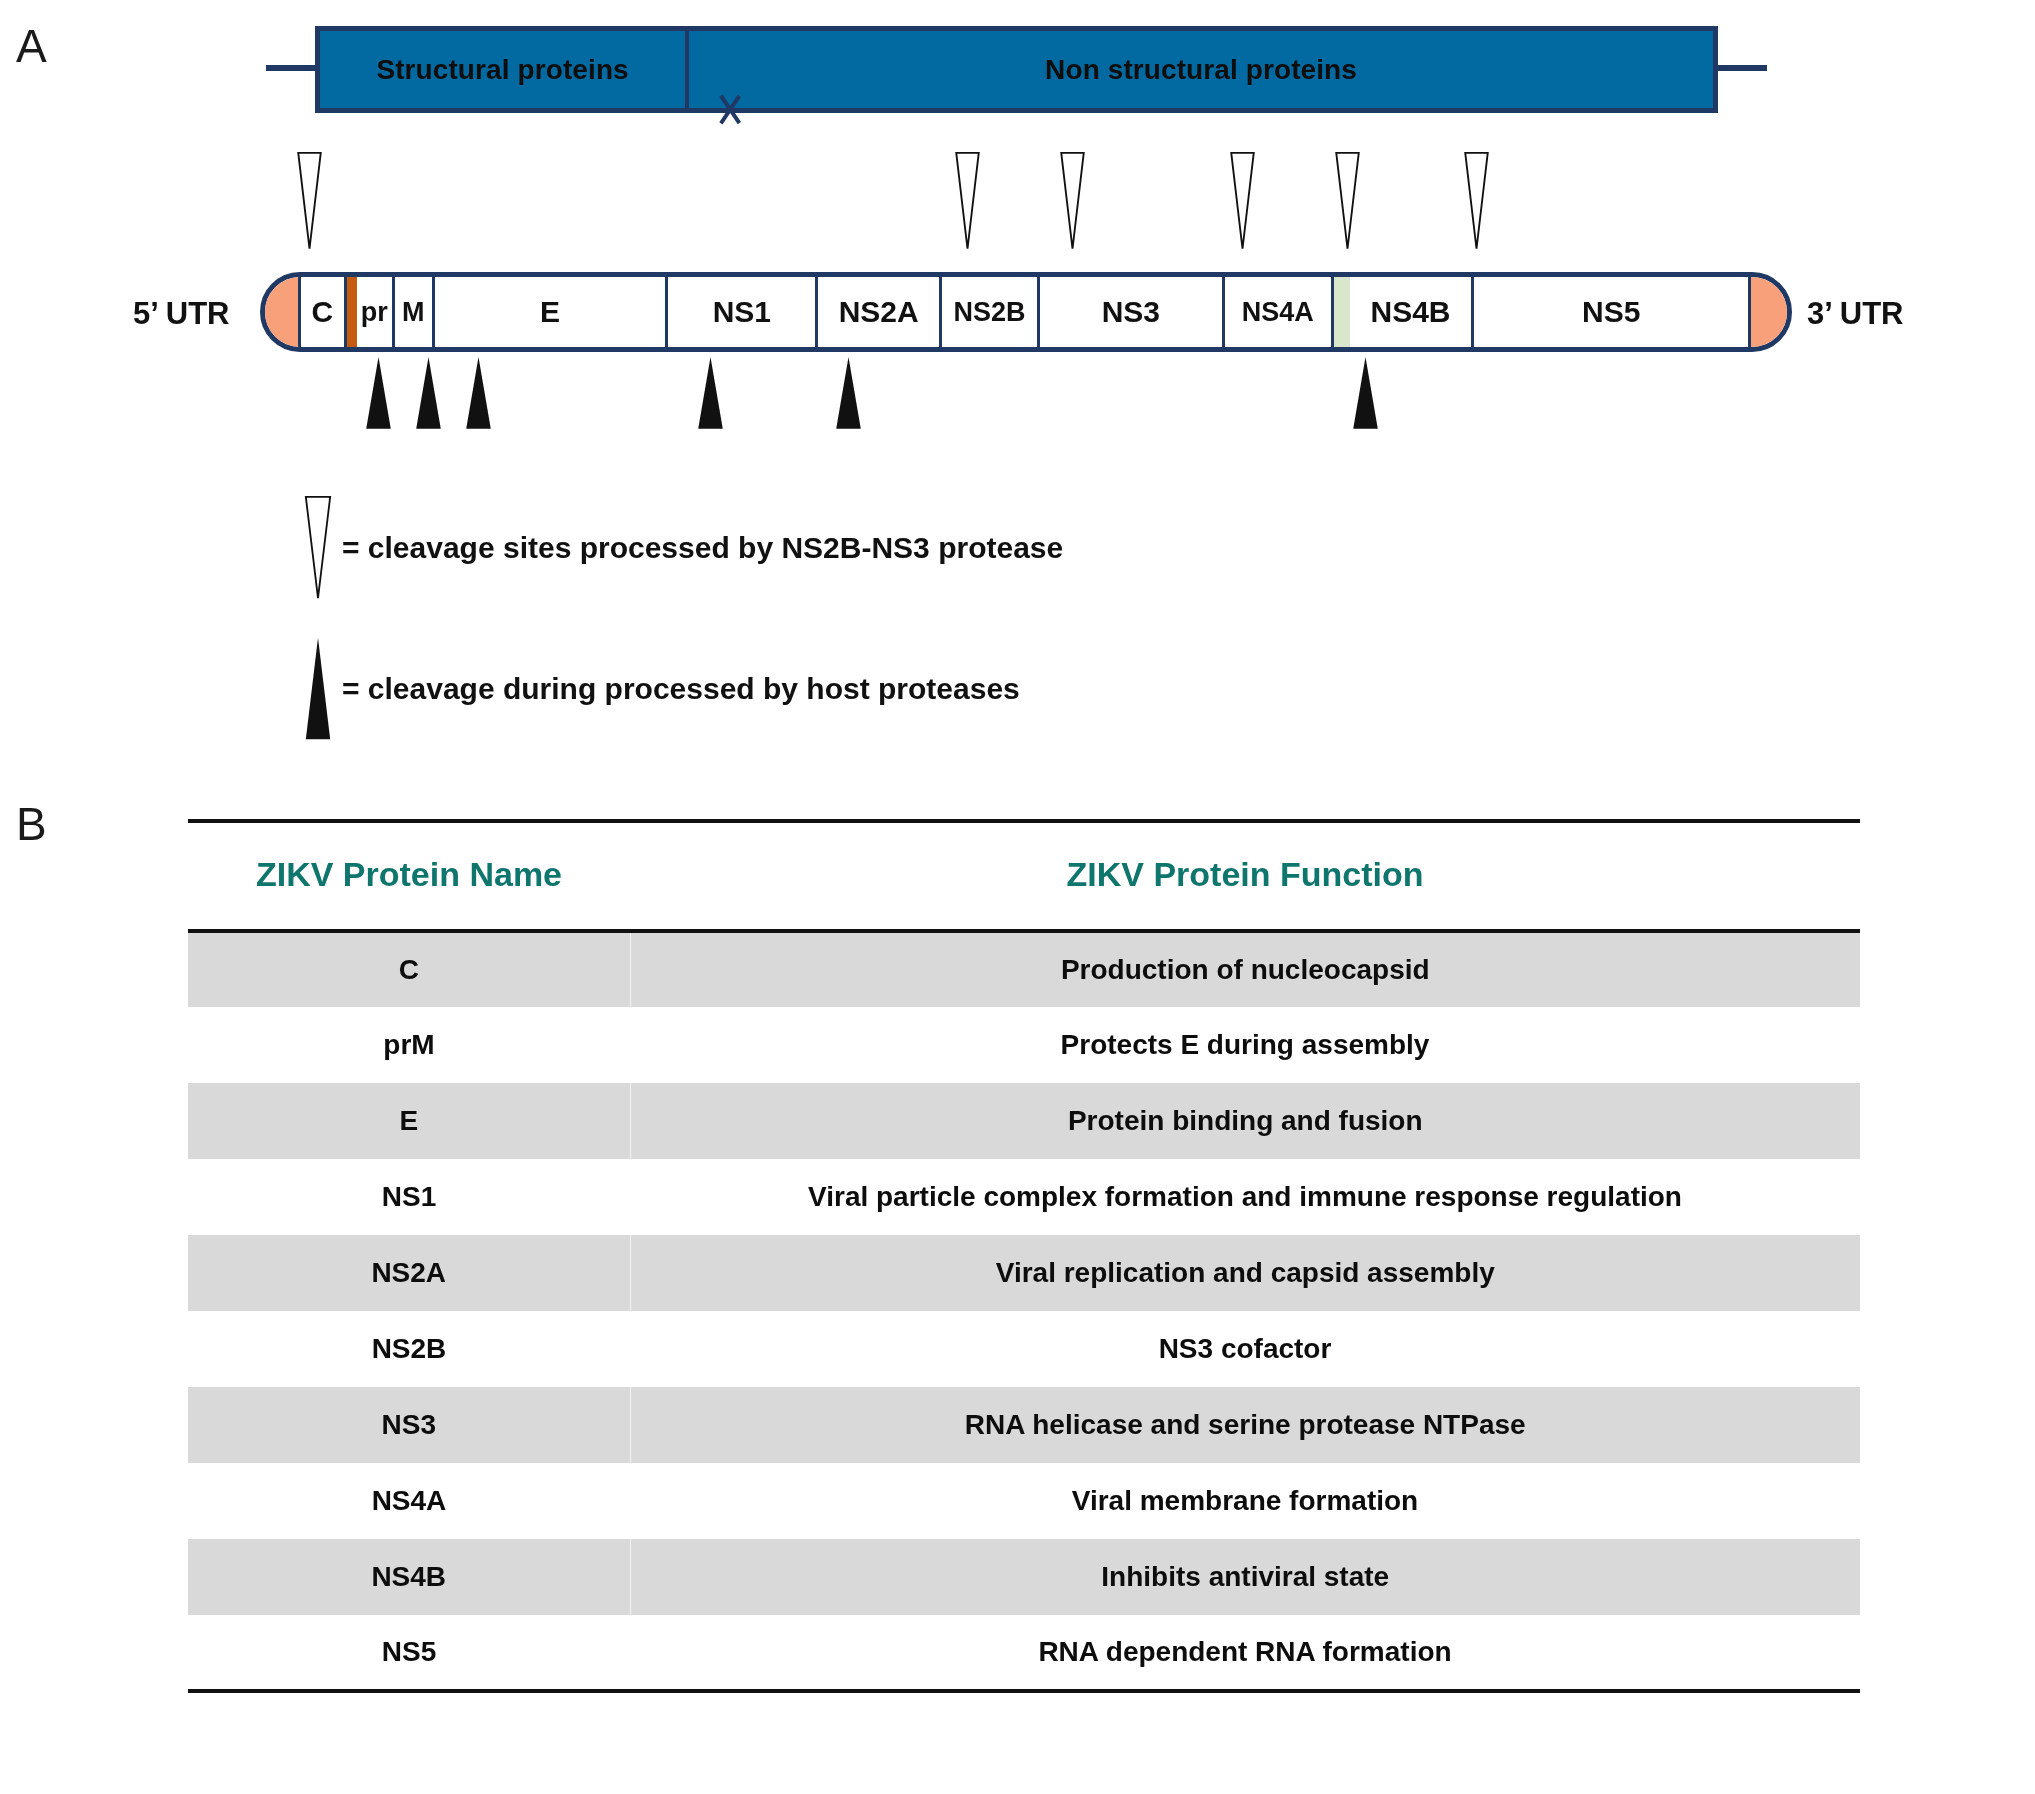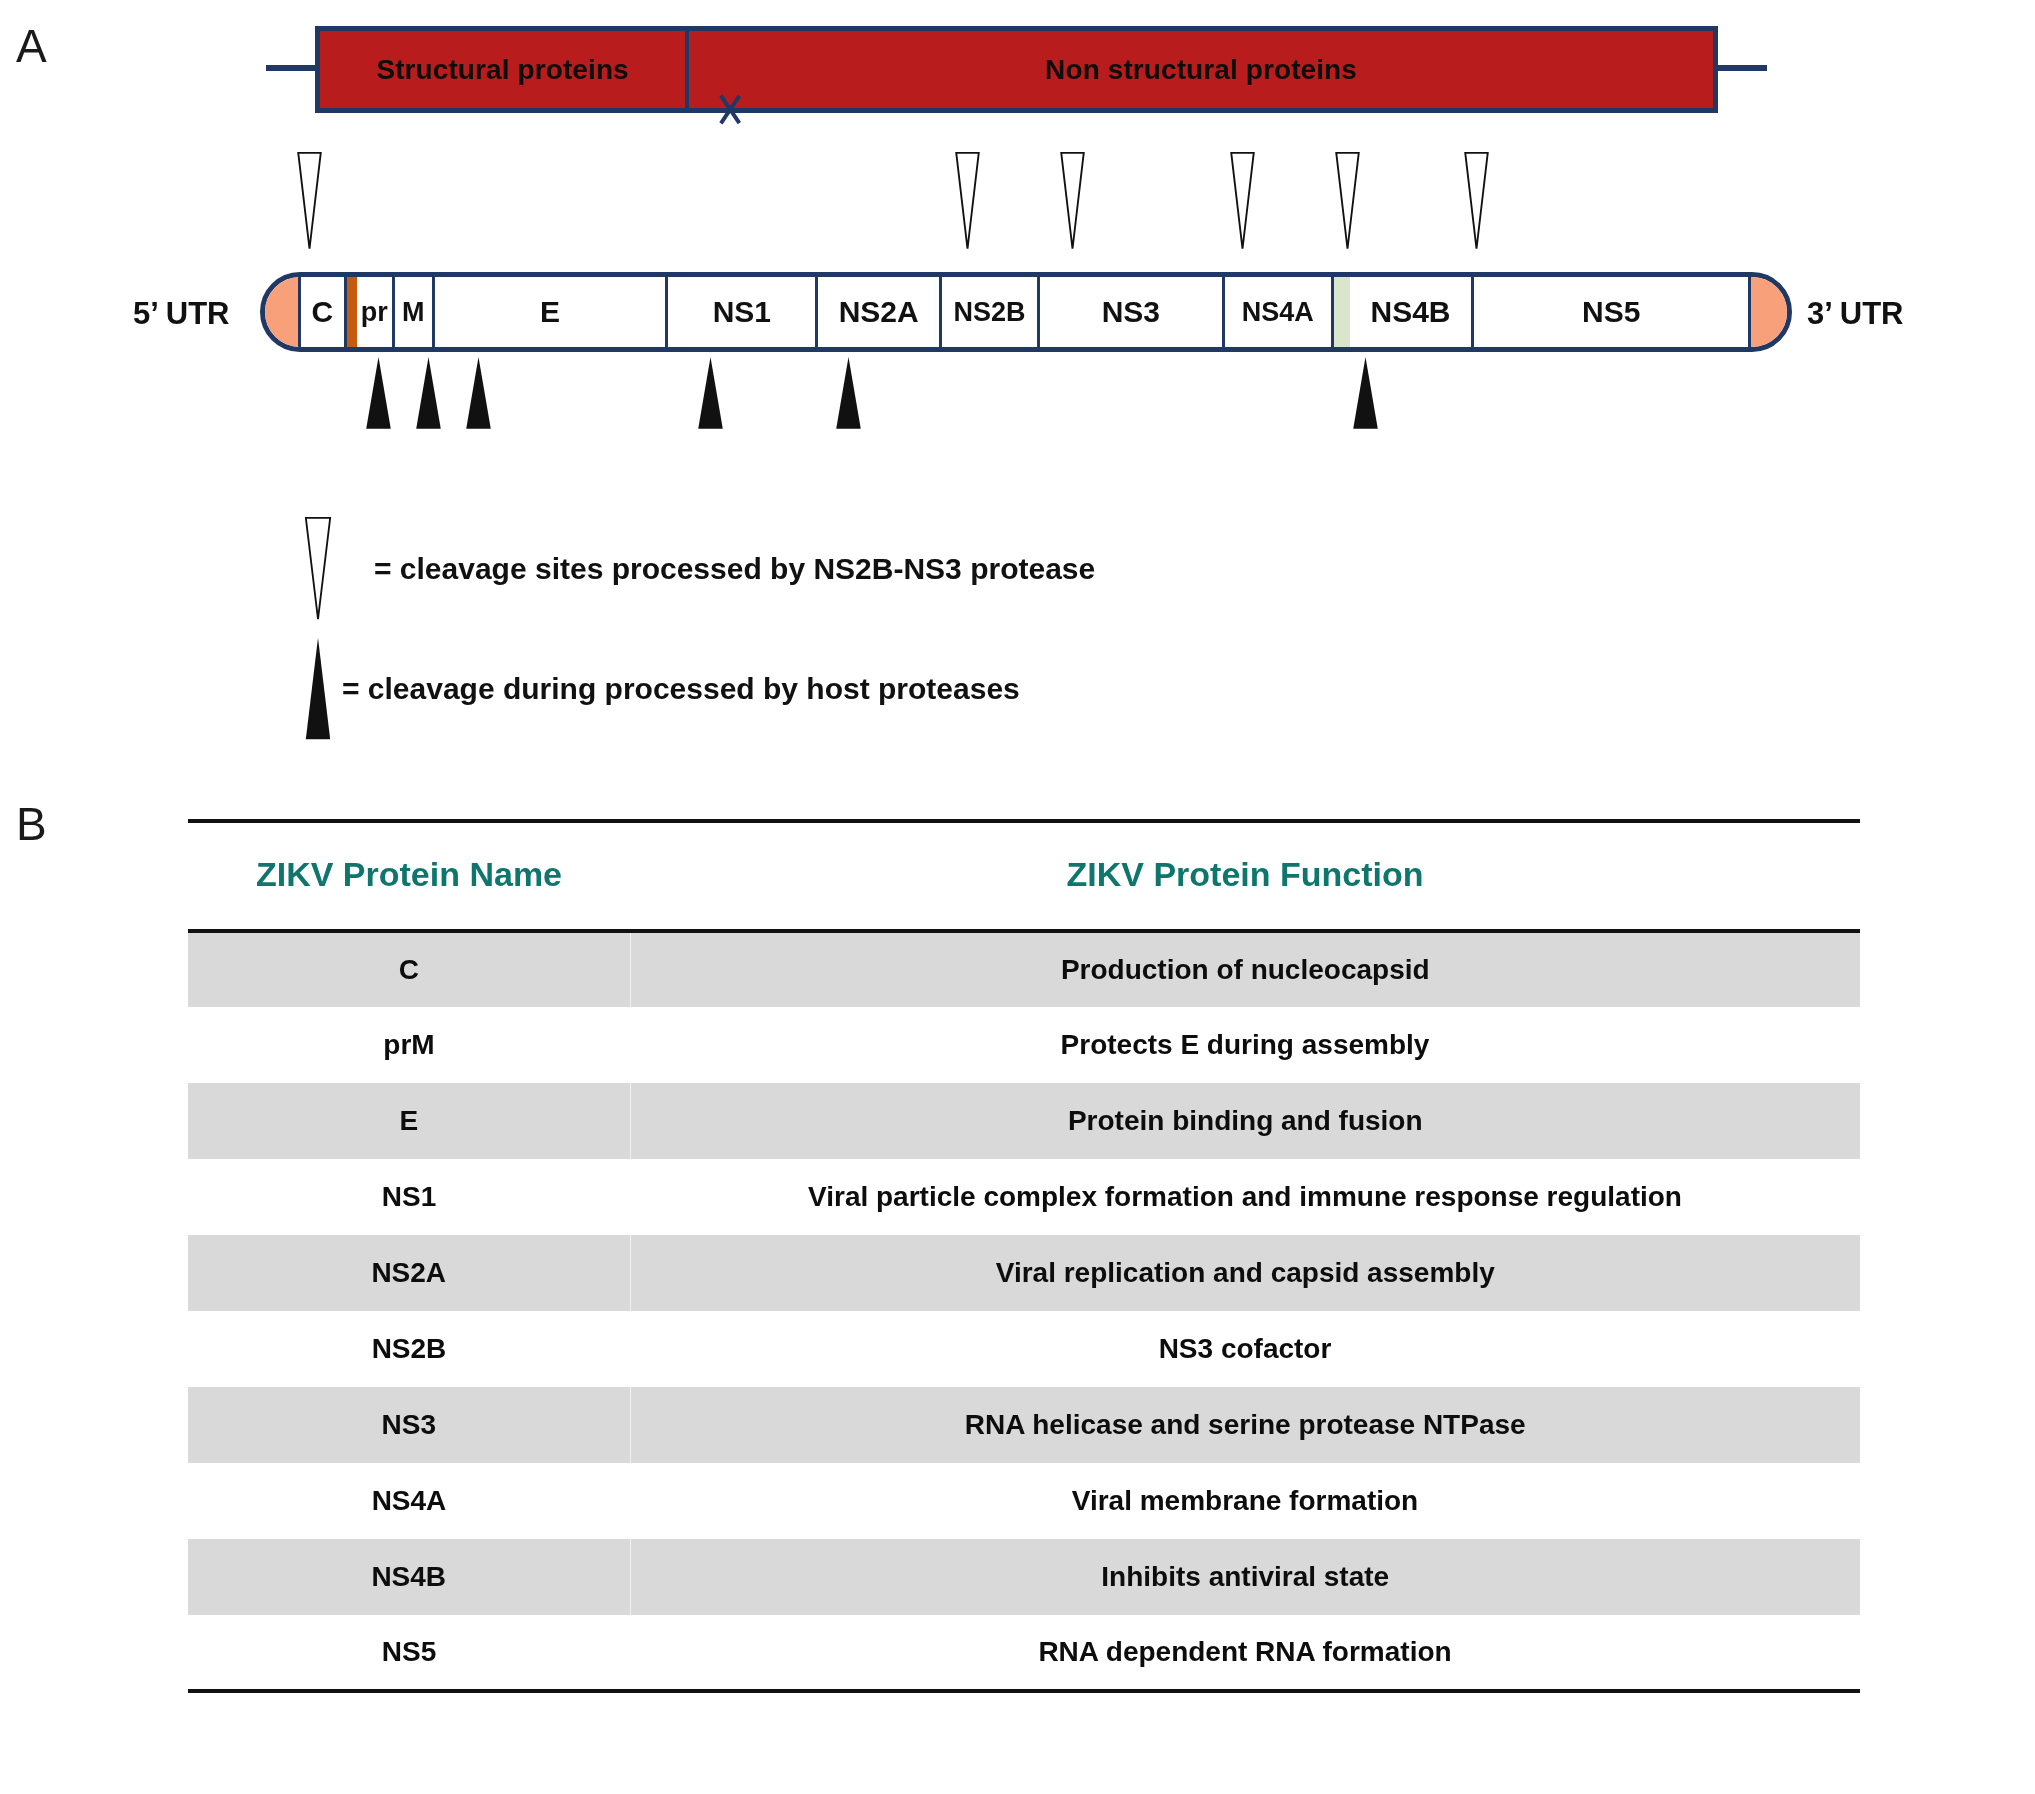--- a/index.html
+++ b/index.html
@@ -26,21 +26,21 @@
   
   #orf-wrap {
     position: absolute;
     left: 266px; top: 26px;
     width: 1501px; height: 87px;
   }
   #orf-box {
     position: absolute;
     left: 49px; top: 0; right: 49px; height: 87px;
     border: 5.6px solid #1f3864;
-    background: #b91c1c;
+    background: #0369a1;
     display: flex;
   }
   .orf-half {
     display: flex; align-items: center; justify-content: center;
     height: 100%;
     font-size: 28px; font-weight: bold; color: #0d0d0d;
     letter-spacing: 0.1px;
   }
   #orf-structural   { width: 26.5%; border-right: 4.3px solid #1f3864; }
   #orf-nonstructural{ width: 73.5%; }
@@ -114,21 +114,21 @@
   .seg.narrow-label  { font-size: 27px; }
 
   
   .legend-item { position: absolute; display: flex; align-items: center; }
   .legend-icon { width: 28px; height: 105px; position: relative; flex: 0 0 auto; }
   .legend-icon svg { display:block; width:100%; height:100%; }
   .legend-text {
     font-size: 30px; font-weight: bold; color: #111;
     margin-left: 10px; white-space: nowrap;
   }
-  #legend-1 { left: 304px; top: 516px; gap: 32px; }
+  #legend-1 { left: 304px; top: 495px; }
   #legend-2 { left: 304px; top: 636px; }
 
   
   #protein-table {
     position: absolute;
     left: 188px; top: 819px;
     width: 1671px;
     border-collapse: collapse;
     table-layout: fixed;
   }

